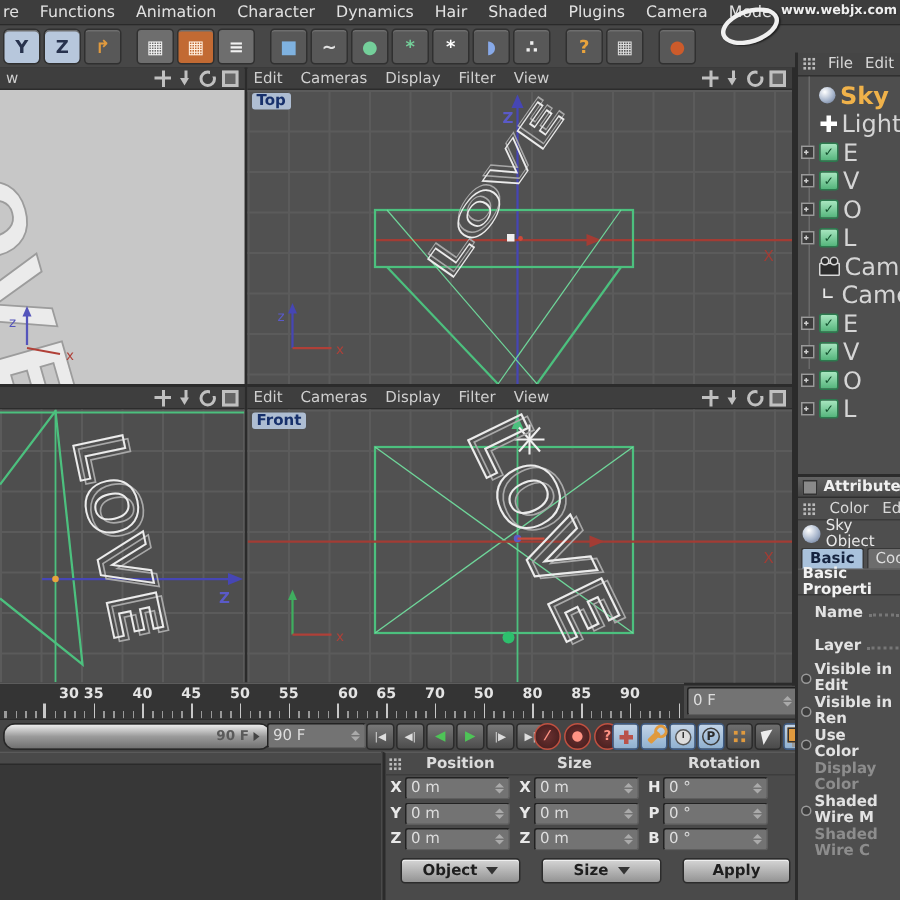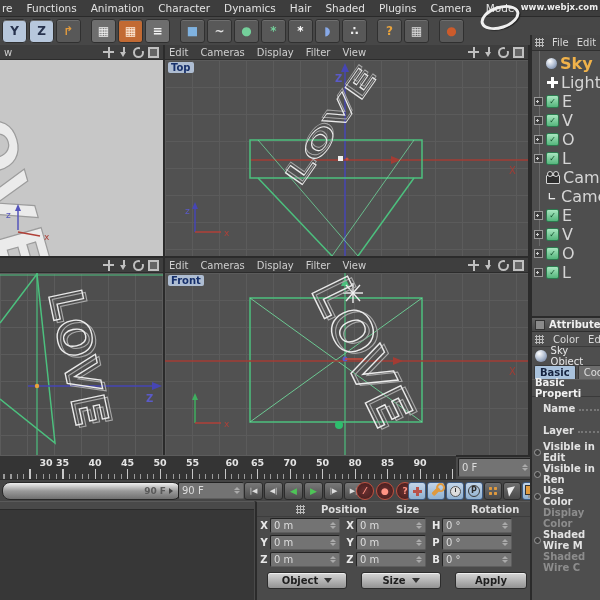--- a/index.html
+++ b/index.html
@@ -135,21 +135,21 @@
   .tg-dots i{width:10px;height:10px;background-image:radial-gradient(#e09a3e 1.4px,transparent 1.5px);background-size:5px 5px;}
   .tg-cursor i{width:0;height:0;border-top:9px solid #ececec;border-right:8px solid transparent;transform:rotate(-12deg);}
   .tg-layers i{width:8px;height:8px;border:1px solid #333;background:#e09a3e;box-shadow:3px 3px 0 #9a9a9a;margin:-3px 0 0 -3px;}
   
   .matman{position:absolute;left:0;top:501px;width:254px;height:99px;background:#373737;border-top:1px solid #5a5a5a;}
   .matbar{height:7px;background:#494949;border-bottom:1px solid #2a2a2a;}
   .coords{position:absolute;left:255px;top:501px;width:275px;height:99px;background:#4a4a4a;
     border-left:2px solid #2b2b2b;border-top:1px solid #5a5a5a;}
   .ctitle{height:13px;background:linear-gradient(#646464,#474747);border-bottom:1px solid #2d2d2d;
     display:flex;align-items:center;gap:5px;padding-left:4px;font-weight:bold;color:#f0f0f0;}
-  .chead{height:14px;display:flex;align-items:center;color:#dcdcdc;font-weight:bold;border-bottom:1px solid #3d3d3d;padding-left:37px;}
+  .chead{height:14px;display:flex;align-items:center;color:#dcdcdc;font-weight:bold;border-bottom:1px solid #3d3d3d;}
   .chead .gicon{margin:0 2px;}
   .chead span{width:88px;padding-left:14px;}
   .crow{height:17px;display:flex;align-items:center;gap:2px;padding-left:3px;}
   .cgl{width:8px;text-align:center;color:#e8e8e8;font-weight:bold;}
   .cf{width:62px;height:13px;margin-right:4px;}
   .cfoot{height:18px;display:flex;align-items:center;gap:14px;padding-left:10px;margin-top:3px;}
   .dd,.btn{height:15px;width:78px;border:1px solid #2c2c2c;border-radius:3px;color:#1e1e1e;
     font-size:10px;font-weight:bold;background:linear-gradient(#d6d6d6,#939393);
     display:flex;align-items:center;justify-content:center;gap:6px;box-shadow:inset 0 1px 0 #eee;}
   .dd i{border-left:4px solid transparent;border-right:4px solid transparent;border-top:5px solid #333;}

